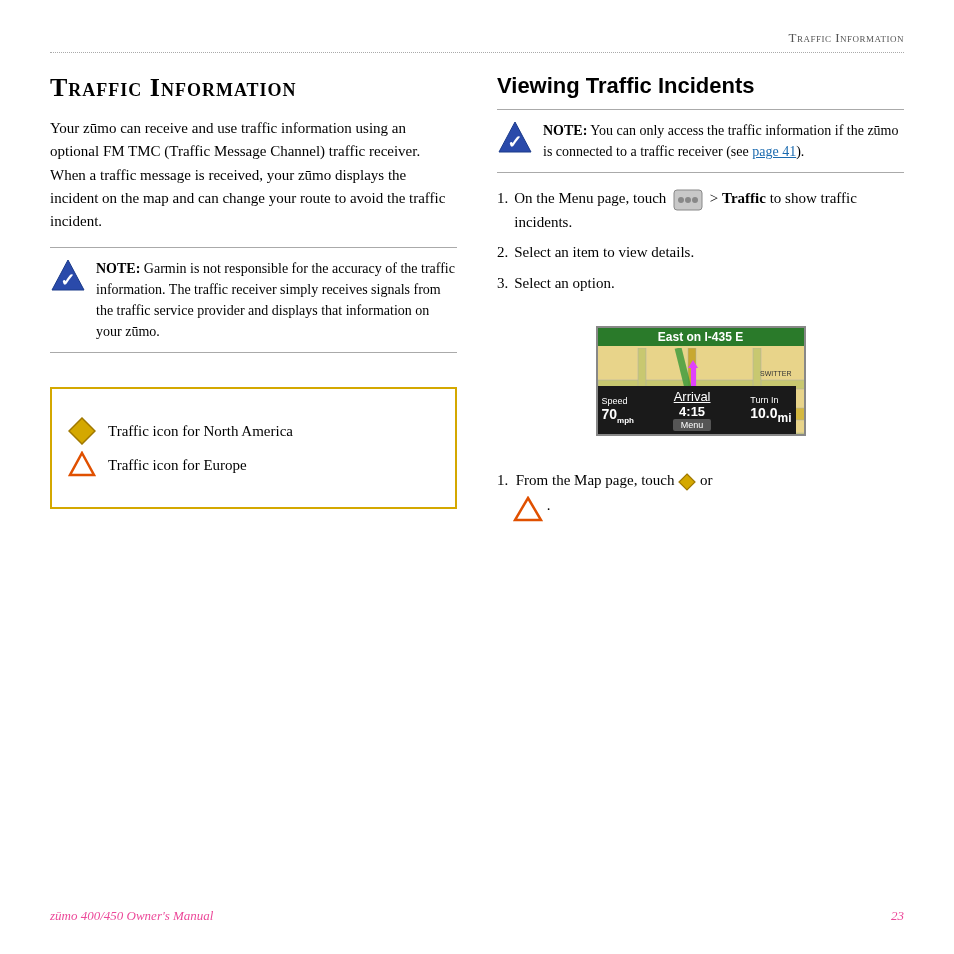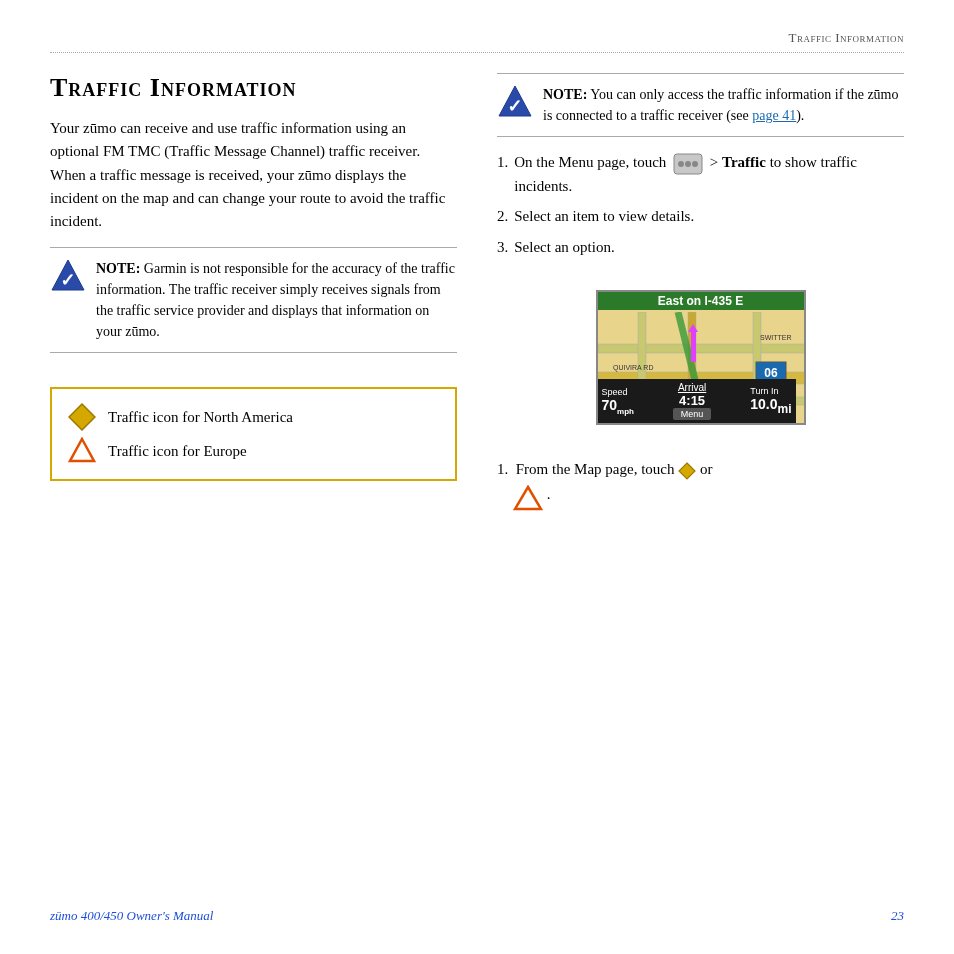--- a/index.html
+++ b/index.html
@@ -86,21 +86,21 @@
       line-height: 1.5;
     }
 
     .note-text strong {
       font-weight: bold;
     }
 
     
     .traffic-icon-box {
       border: 2px solid #d4a800;
-      padding: 14px 16px;
+      padding: 28px 16px;
       margin-top: 20px;
       display: inline-block;
       width: 100%;
     }
 
     .traffic-icon-row {
       display: flex;
       align-items: center;
       gap: 12px;
       margin-bottom: 6px;
@@ -147,21 +147,21 @@
     }
 
     .link-blue {
       color: #1a6aaf;
       text-decoration: underline;
     }
 
     
     .map-screenshot {
       width: 210px;
-      height: 135px;
+      height: 110px;
       border: 2px solid #888;
       margin: 16px auto;
       position: relative;
       overflow: hidden;
       background: #e8d48a;
       display: block;
     }
 
     .map-top-bar {
       background: #2a7a2a;
@@ -196,21 +196,21 @@
     .page-footer {
       position: absolute;
       bottom: 30px;
       left: 50px;
       right: 50px;
       display: flex;
       justify-content: space-between;
       align-items: center;
       font-size: 13px;
       font-style: italic;
-      color: #1d4ed8;
+      color: #ec4899;
     }
 
     .step1-from-map {
       font-size: 15px;
       line-height: 1.6;
     }
   </style>
 </head>
 <body>
 
@@ -251,20 +251,21 @@
           <polygon points="14,2 26,24 2,24" fill="none" stroke="#e05000" stroke-width="2.5"></polygon>
         </svg>
         <span>Traffic icon for Europe</span>
       </div>
     </div>
 
   </div>
 
   <div class="right-col">
 
+    <div class="section-title">Viewing Traffic Incidents</div>
 
     <div class="note-box">
       <svg class="note-icon" viewBox="0 0 36 36" xmlns="http://www.w3.org/2000/svg">
         <polygon points="18,2 34,32 2,32" fill="#2a4aaa" stroke="#1a3a8a" stroke-width="1"></polygon>
         <text x="18" y="28" text-anchor="middle" fill="white" font-size="18" font-weight="bold" font-family="Arial">✓</text>
       </svg>
       <p class="note-text">
         <strong>NOTE:</strong>
         <span> You can only access the traffic information if the zūmo is connected to a traffic receiver (see <a class="link-blue" href="#">page 41</a>).</span>
       </p>
@@ -326,21 +327,21 @@
           <rect x="4" y="75" width="24" height="18" fill="#fff" stroke="#333" stroke-width="1" rx="2"></rect>
           <text x="16" y="88" text-anchor="middle" fill="#000" font-size="10" font-family="Arial" font-weight="bold">70</text>
         </svg>
 
         <div class="map-bottom-bar">
           <div>
             <div style="font-size:9px;">Speed</div>
             <div style="font-size:14px;font-weight:bold;">70<sub style="font-size:8px;">mph</sub></div>
           </div>
           <div style="text-align:center;">
-            <div style="font-size:10px;text-decoration:underline;">Arrival</div>
+            <div style="font-size:13px;text-decoration:underline;">Arrival</div>
             <div style="font-size:13px;font-weight:bold;">4:15</div>
             <div style="font-size:9px;background:#555;padding:1px 8px;border-radius:2px;">Menu</div>
           </div>
           <div>
             <div style="font-size:9px;">Turn In</div>
             <div style="font-size:14px;font-weight:bold;">10.0<sub style="font-size:12px;">mi</sub></div>
           </div>
         </div>
       </div>
     </div>

